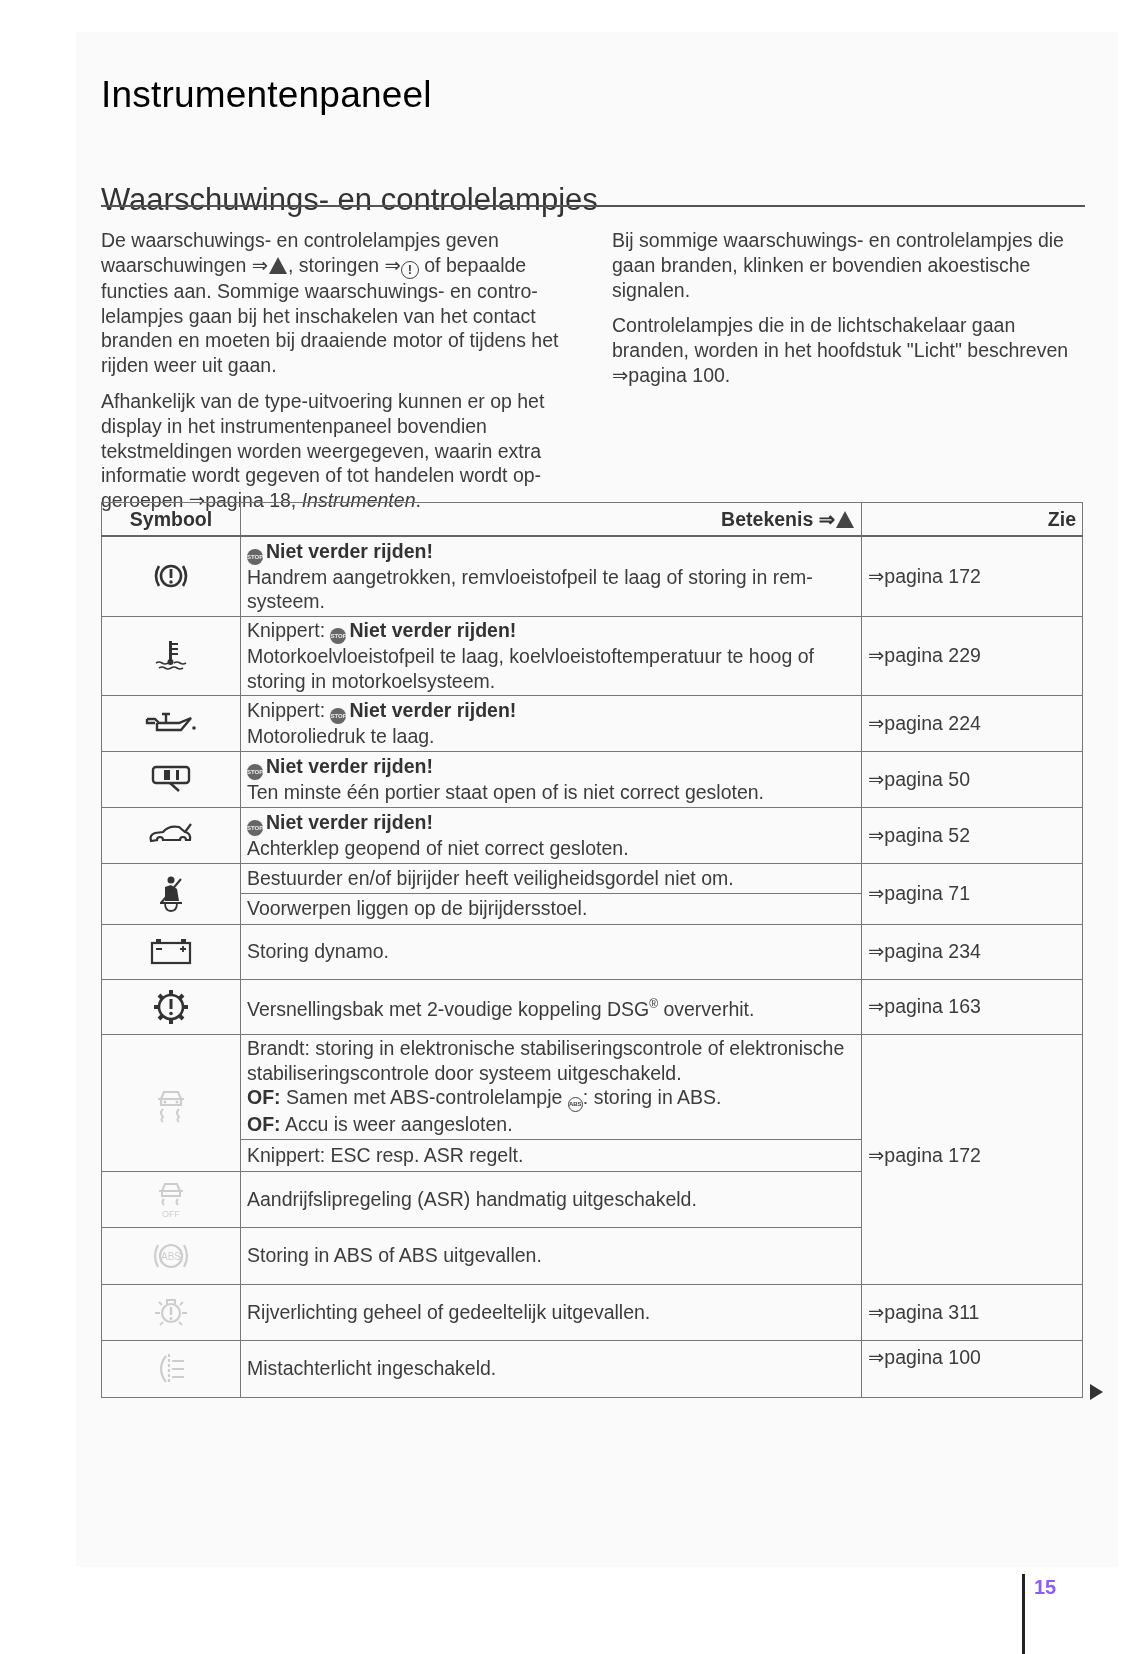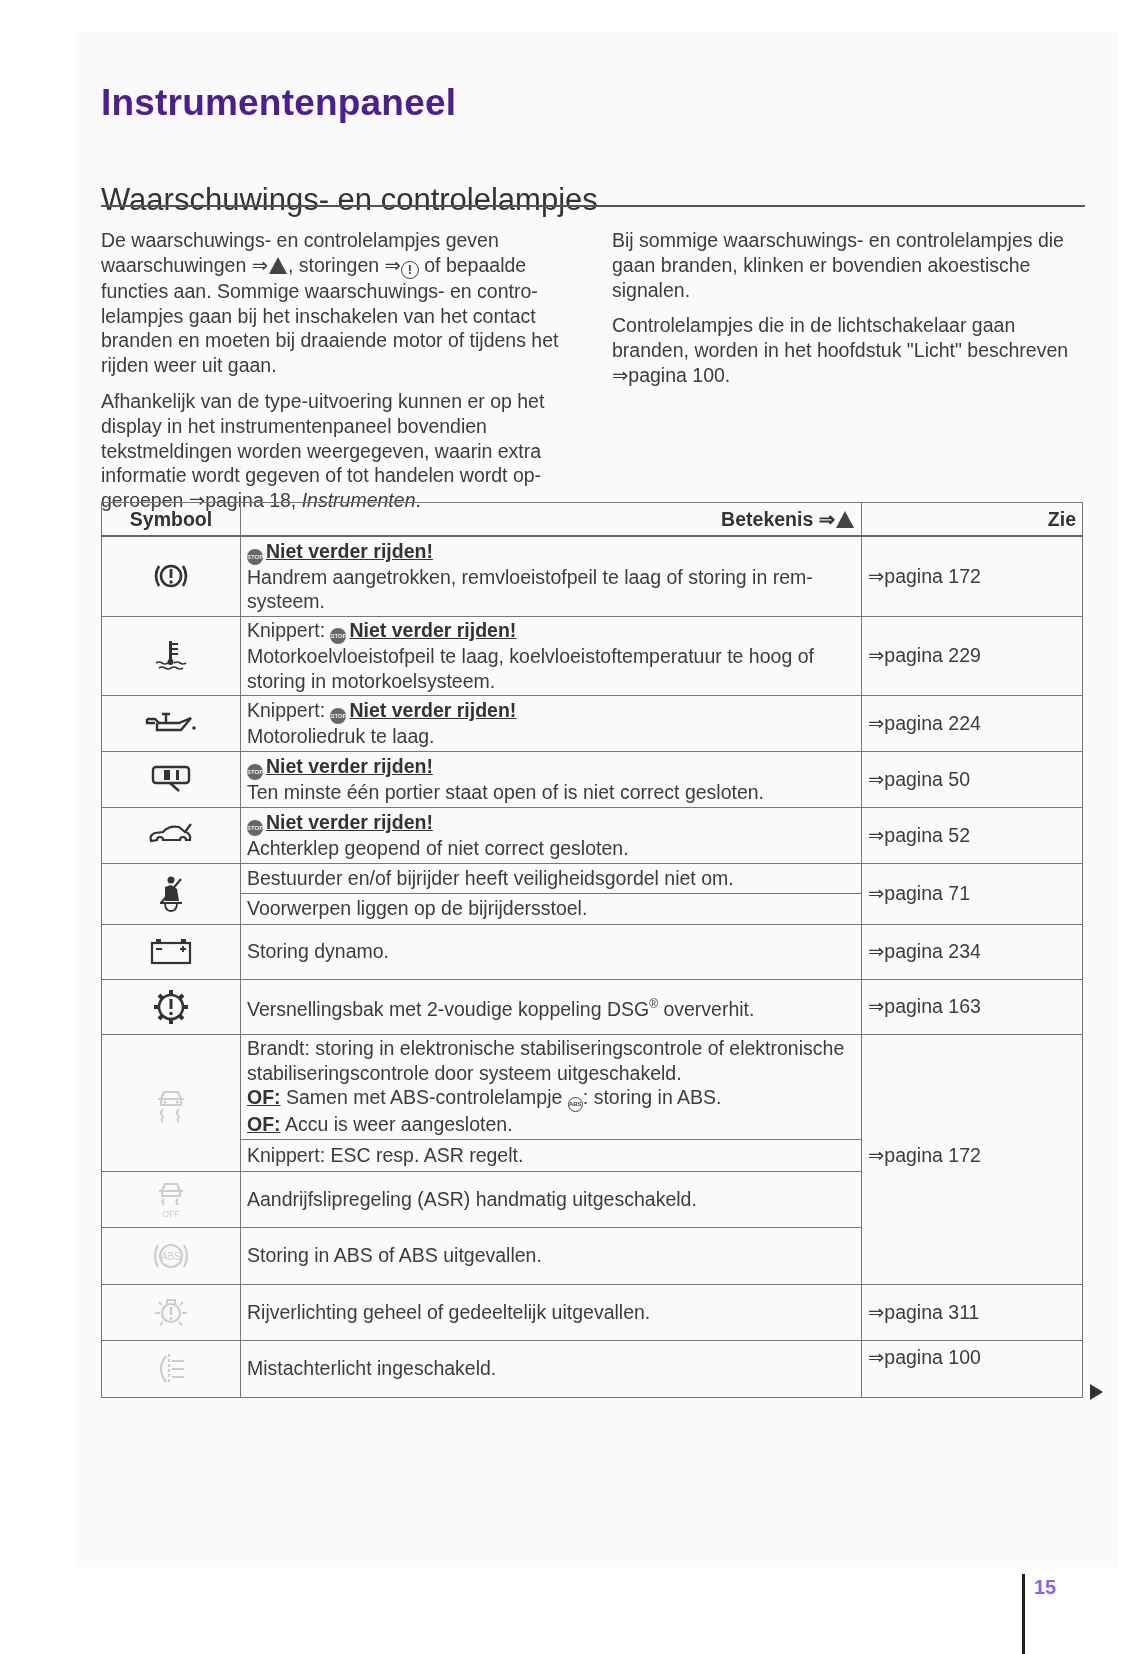--- a/index.html
+++ b/index.html
@@ -1,37 +1,37 @@
 <!DOCTYPE html>
 <html><head>
 <meta charset="utf-8">
 <style>
   html, body { margin:0; padding:0; }
   body {
     width:1142px; height:1654px; background:#ffffff; position:relative; overflow:hidden;
     font-family:"Liberation Sans", sans-serif; color:#3a3a3a;
   }
   .paper { position:absolute; left:76px; top:32px; width:1042px; height:1535px; background:#fafafa; }
-  .h1 { position:absolute; left:101px; top:82px; font-size:37px; font-weight:bold; color:#4c1d95; letter-spacing:0.2px; }
+  .h1 { position:absolute; left:101px; top:74px; font-size:37px; font-weight:normal; color:#000000; letter-spacing:0.2px; }
   .h2 { position:absolute; left:101px; top:164px; font-size:31px; font-weight:normal; color:#333;margin-top:18px; }
   .h2-rule { position:absolute; left:101px; top:205px; width:984px; height:2px; background:#555; }
   .col { position:absolute; font-size:19.5px; line-height:24.8px; color:#3c3c3c; }
   .col p { margin:0 0 11px 0; }
   .col-left { left:101px; top:228px; width:470px; }
   .col-right { left:612px; top:228px; width:470px; }
   .tri { display:inline-block; width:0; height:0; border-left:9px solid transparent; border-right:9px solid transparent; border-bottom:17px solid #444; vertical-align:-2px; margin:0 1px; }
   .circ { display:inline-block; width:16px; height:16px; border:1.8px solid #444; border-radius:50%; font-size:13px; line-height:16px; text-align:center; font-weight:bold; vertical-align:-2px; }
   table.sym { position:absolute; left:101px; top:502px; width:982px; border-collapse:collapse; font-size:19.5px; color:#3c3c3c; }
   table.sym td, table.sym th { border:1.5px solid #777; padding:0 6px; vertical-align:middle; line-height:24.5px; }
   table.sym th { text-align:right; font-weight:bold; height:32px; border-bottom:2.5px solid #666; color:#333; }
   th.c-sym { text-align:center !important; width:114px; }
   td.c-sym { text-align:center; padding:0; width:126px; }
   td.c-zie { width:208px; padding-left:7px; }
   .stop { display:inline-block; width:16px; height:16px; border-radius:50%; background:#666; color:#eee; font-size:6px; line-height:16px; text-align:center; font-weight:bold; vertical-align:-1px; margin-right:3px; }
-  .bold { font-weight:bold; color:#333;text-decoration:underline; }
+  .bold { font-weight:bold; color:#333; }
   .icon { display:inline-block; vertical-align:middle; }
   .faded { opacity:0.22; }
   .arrow-next { position:absolute; left:1090px; top:1384px; width:0; height:0; border-top:8px solid transparent; border-bottom:8px solid transparent; border-left:13px solid #333; }
   .page-rule { position:absolute; left:1022px; top:1574px; width:3px; height:80px; background:#222; }
   .page-num { position:absolute; left:1034px; top:1576px; font-size:20px; font-weight:bold; color:#8b5cf6; }
   sup { font-size:12px; }
 </style>
 </head>
 <body>
 

